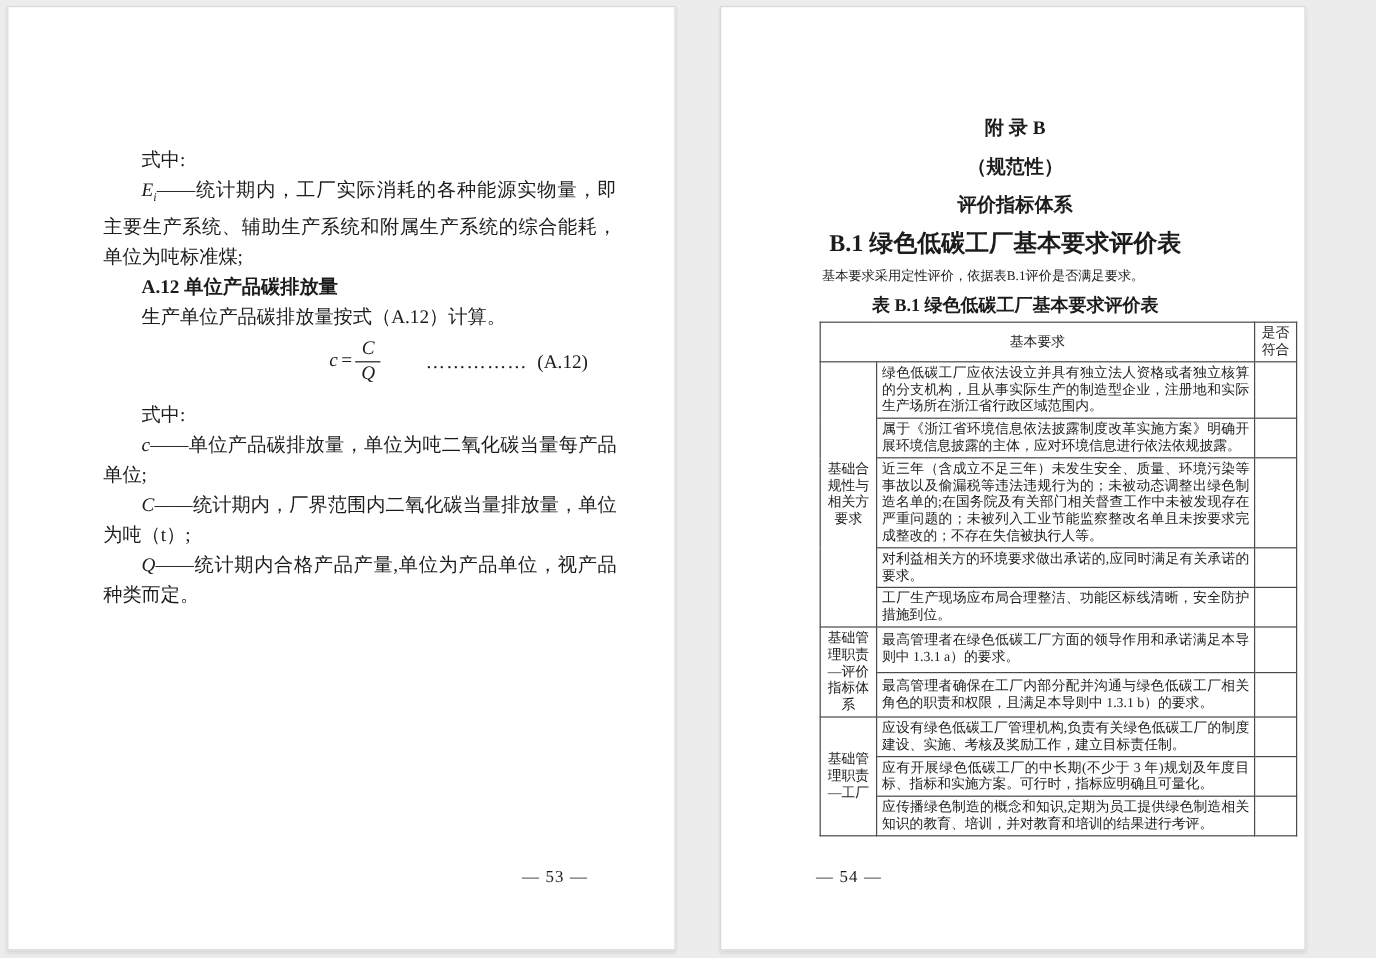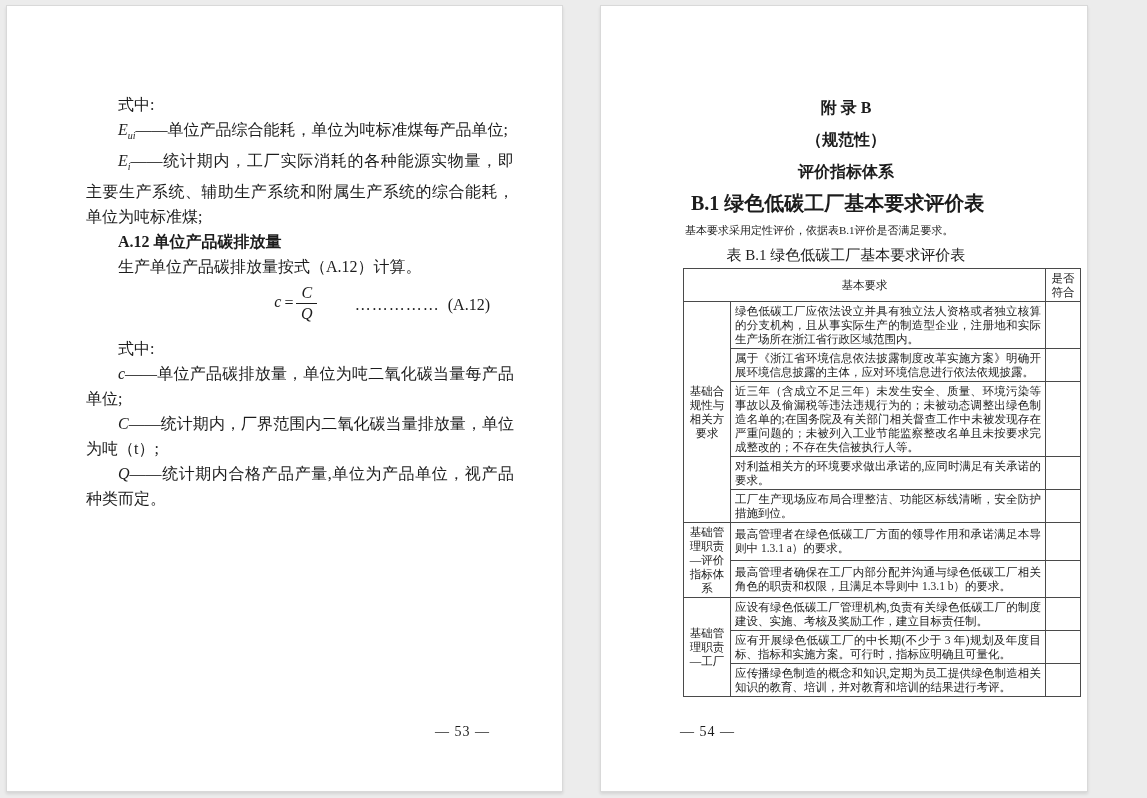--- a/index.html
+++ b/index.html
@@ -14,21 +14,21 @@
   .page {
     position: absolute;
     top: 5px;
     height: 787px;
     background: #ffffff;
     border: 1px solid #d9d9d9;
     box-shadow: 0 2px 3px rgba(0,0,0,0.10);
   }
   .page-53 { left: 6px;   width: 557px; }
   .page-54 { left: 600px; width: 488px; }
-  .content53 { padding: 86px 48px 0 79px; }
+  .content53 { padding: 86px 48px 0 79px; margin-top: 29px; }
   .content54 { padding: 86px 80px 0 84px; }
 
   p.body { font-size: 16px; line-height: 25px; text-align: justify; text-align-last: left; }
   .indent { text-indent: 32px; }
   .h-a12 { font-weight: bold; font-size: 16px; line-height: 25px; text-indent: 32px; }
   .var  { font-style: italic; }
   sub.var-sub { font-size: 10px; font-style: italic; }
 
   .formula-row { position: relative; height: 54px; margin: 2px 0 1px 0; }
   .frm { position: absolute; left: 44%; top: 3px; font-size: 16px; }
@@ -37,21 +37,21 @@
   .frac { display: inline-block; vertical-align: middle; text-align: center; }
   .frac .num { display: block; border-bottom: 1px solid #1c1c1c; padding: 0 5px 1px 5px; }
   .frac .den { display: block; padding-top: 1px; }
   .fnum { position: absolute; right: 24px; top: 15px; font-size: 16px; }
   .fnum .dots { letter-spacing: 1px; }
   .fnum .flabel { padding-left: 8px; }
 
   .r-title { text-align: center; font-weight: bold; font-size: 16px; line-height: 32px; }
   .h-b1 { font-weight: bold; font-size: 20px; line-height: 27px; margin-top: 2px; padding-left: 6px; }
   .intro { font-size: 11px; line-height: 26px; }
-  .caption { text-align: center; font-size: 15px; line-height: 24px; margin-bottom: 1px; }
+  .caption { text-align: center; font-size: 15px; line-height: 24px; margin-bottom: 1px; font-weight: bold; }
 
   table.eval {
     border-collapse: collapse;
     table-layout: fixed;
     width: 397px;
     margin-left: -2px;
     border: 1.5px solid #1f1f1f;
   }
   table.eval td, table.eval th {
     border: 1px solid #4a4a4a;
@@ -73,21 +73,20 @@
 </style>
 </head>
 <body>
 
 <div>
 
   <div class="page page-53">
     <div class="content53">
       <p class="body indent"><span>式中:</span></p>
 
-      <p class="body indent"><span class="var">E</span><sub class="var-sub">ui</sub><span>——单位产品综合能耗，单位为吨标准煤每产品单位;</span></p>
 
       <p class="body indent"><span class="var">E</span><sub class="var-sub">i</sub><span>——统计期内，工厂实际消耗的各种能源实物量，即主要生产系统、辅助生产系统和附属生产系统的综合能耗，单位为吨标准煤;</span></p>
 
 
       <p class="h-a12"><span>A.12 单位产品碳排放量</span></p>
 
       <p class="body indent"><span>生产单位产品碳排放量按式（A.12）计算。</span></p>
 
       <div class="formula-row">
         <span class="frm"><span class="var">c</span><span class="eq">=</span><span class="frac"><span class="num var">C</span><span class="den var">Q</span></span></span>

